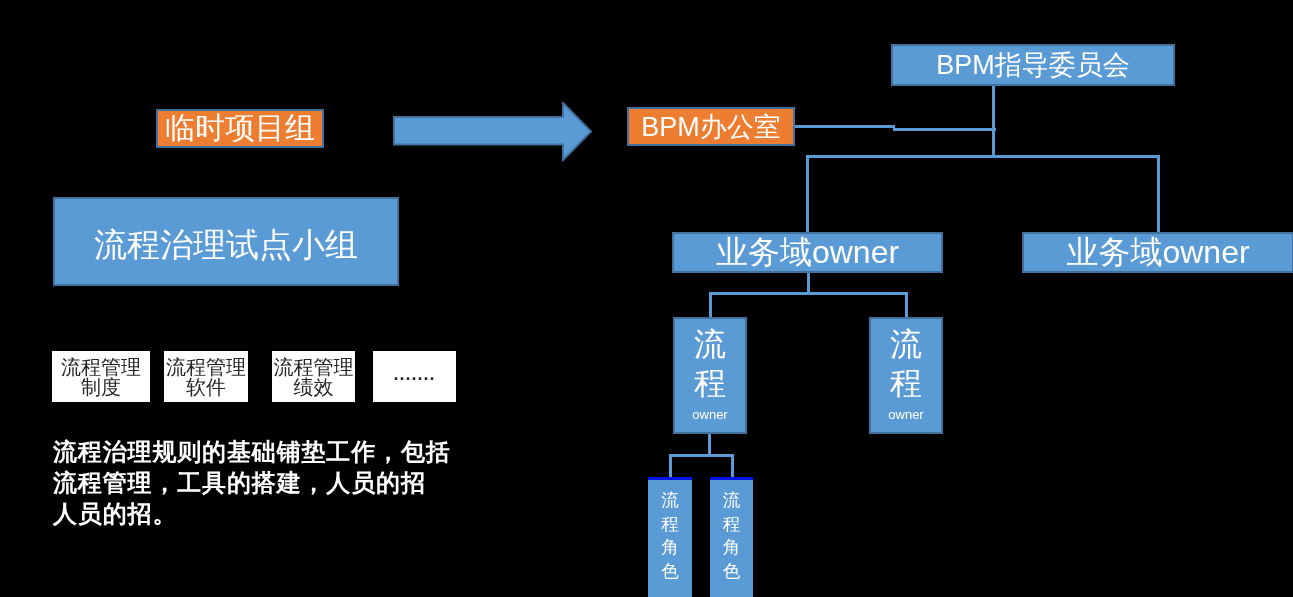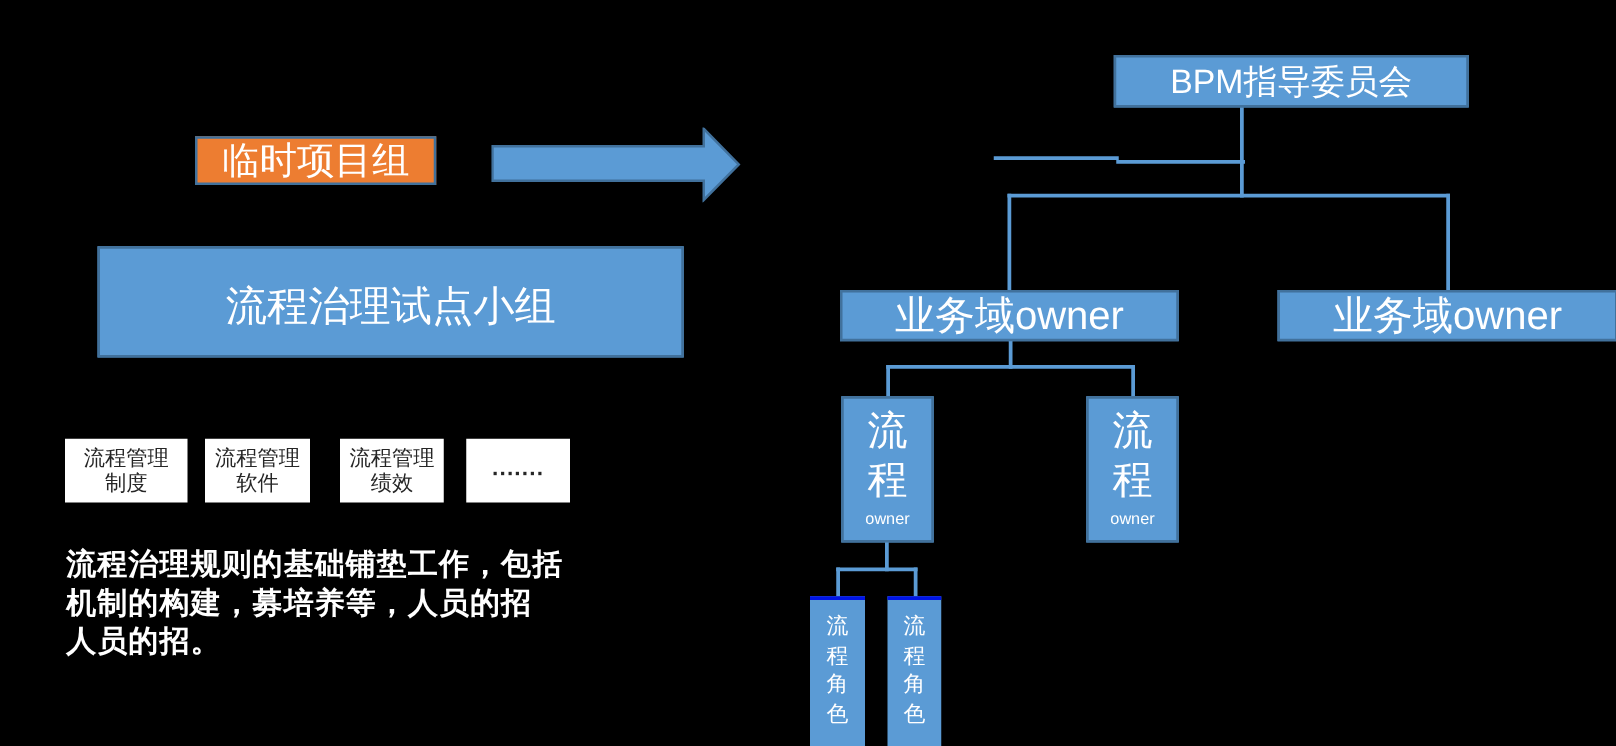--- a/index.html
+++ b/index.html
@@ -7,26 +7,26 @@
     position:relative;width:1293px;height:597px;background:var(--bg,#000);
     overflow:hidden;font-family:"Liberation Sans",sans-serif;
   }
   .box{position:absolute;box-sizing:border-box;display:flex;align-items:center;justify-content:center;
        text-align:center;color:#fff;font-weight:300;}
   .orange{background:var(--orange-fill);border:2px solid var(--blue-border);}
   .blue{background:var(--blue-fill);border:2px solid var(--blue-border);}
   .white{background:#fff;color:var(--white-box-text);font-weight:400;}
   .cline{position:absolute;background:var(--connector);}
   
-  #box-temp{left:156px;top:109px;width:193px;height:39px;font-size:30px;}
+  #box-temp{left:156px;top:109px;width:168px;height:39px;font-size:30px;}
   #arrow{position:absolute;left:393px;top:102px;width:200px;height:60px;}
   #box-office{left:627px;top:107px;width:168px;height:39px;font-size:27px;}
   #box-root{left:859px;top:44px;width:284px;height:42px;font-size:27px;margin-left:32px;}
-  #box-pilot{left:53px;top:197px;width:469px;height:89px;font-size:33px;padding-top:7px;margin-left:25px;}
-  .wbox{top:351px;height:51px;font-size:17px;line-height:20px;}
+  #box-pilot{left:53px;top:197px;width:346px;height:89px;font-size:33px;padding-top:7px;}
+  .wbox{top:351px;height:51px;font-size:20px;line-height:20px;}
   #wbox-0{left:52px;width:98px;}
   #wbox-1{left:164px;width:84px;}
   #wbox-2{left:272px;width:83px;}
   #wbox-3{left:373px;width:83px;font-size:18px;font-weight:700;padding-top:5px;}
   #desc{position:absolute;left:53px;top:436px;width:440px;color:#fff;font-weight:700;
         font-size:24px;line-height:31px;letter-spacing:0.85px;}
   #owner-left{left:672px;top:232px;width:271px;height:41px;font-size:32px;}
   #owner-right{left:1022px;top:232px;width:272px;height:41px;font-size:32px;}
   .pbox{top:317px;width:74px;height:117px;flex-direction:column;}
   #proc-0{left:673px;}
@@ -60,41 +60,44 @@
 <div id="stage">
 
   <div class="box orange" id="box-temp">
     <span>临时项目组</span>
   </div>
 
   <svg id="arrow" viewBox="0 0 200 60">
     <polygon points="1,15 170,15 170,1 198,29.5 170,58 170,42.5 1,42.5" fill="#5B9BD5" stroke="#41719C" stroke-width="2" id="arrow-poly"></polygon>
   </svg>
 
+  <div class="box orange" id="box-office">
+    <span>BPM办公室</span>
+  </div>
 
   <div class="box blue" id="box-pilot">
     <span>流程治理试点小组</span>
   </div>
 
   <div class="box white wbox" id="wbox-0">
     <span><span>流程管理</span><br><span>制度</span></span>
   </div>
   <div class="box white wbox" id="wbox-1">
     <span><span>流程管理</span><br><span>软件</span></span>
   </div>
   <div class="box white wbox" id="wbox-2">
     <span><span>流程管理</span><br><span>绩效</span></span>
   </div>
   <div class="box white wbox" id="wbox-3">
     <span>·······</span>
   </div>
 
   <div id="desc">
     <div>流程治理规则的基础铺垫工作，包括</div>
-    <div>机制的构建，募培养等，人员的招</div>
+    <div>流程管理，工具的搭建，人员的招</div>
     <div>人员的招。</div>
   </div>
 
   <div class="box blue" id="box-root">
     <span>BPM指导委员会</span>
   </div>
 
   <div class="cline" id="ln-office-a"></div>
   <div class="cline" id="ln-office-b"></div>
   <div class="cline" id="ln-root-v"></div>

